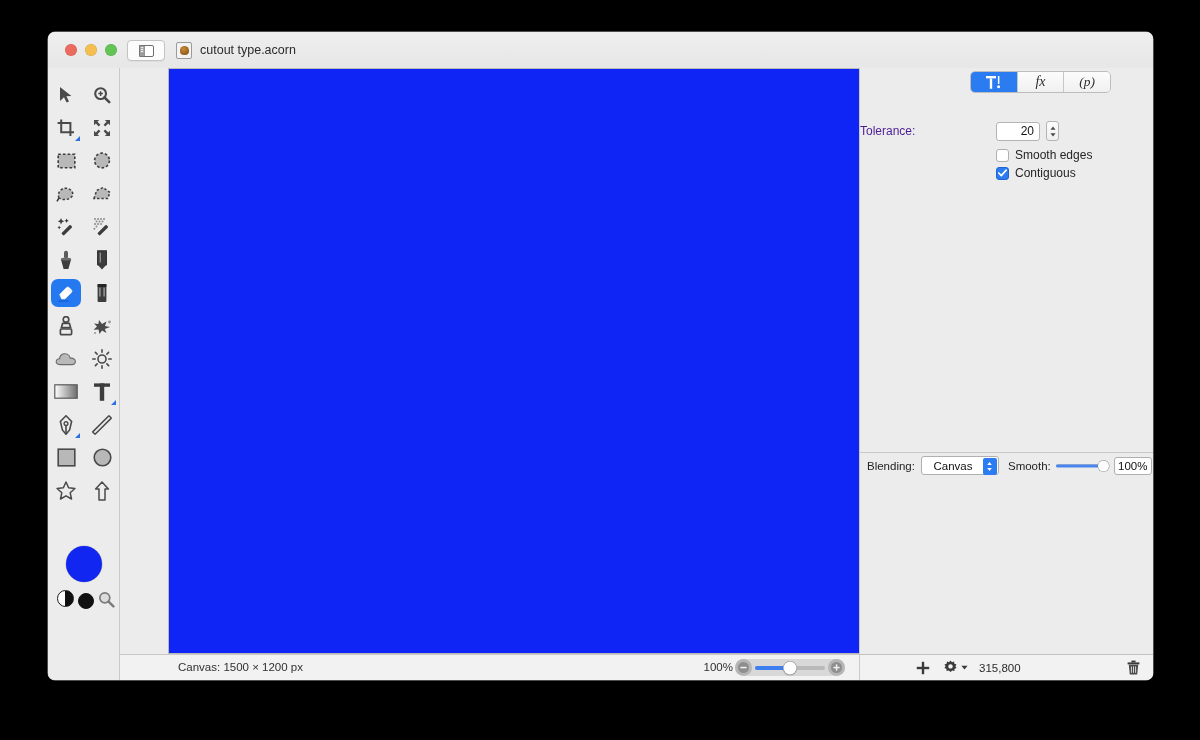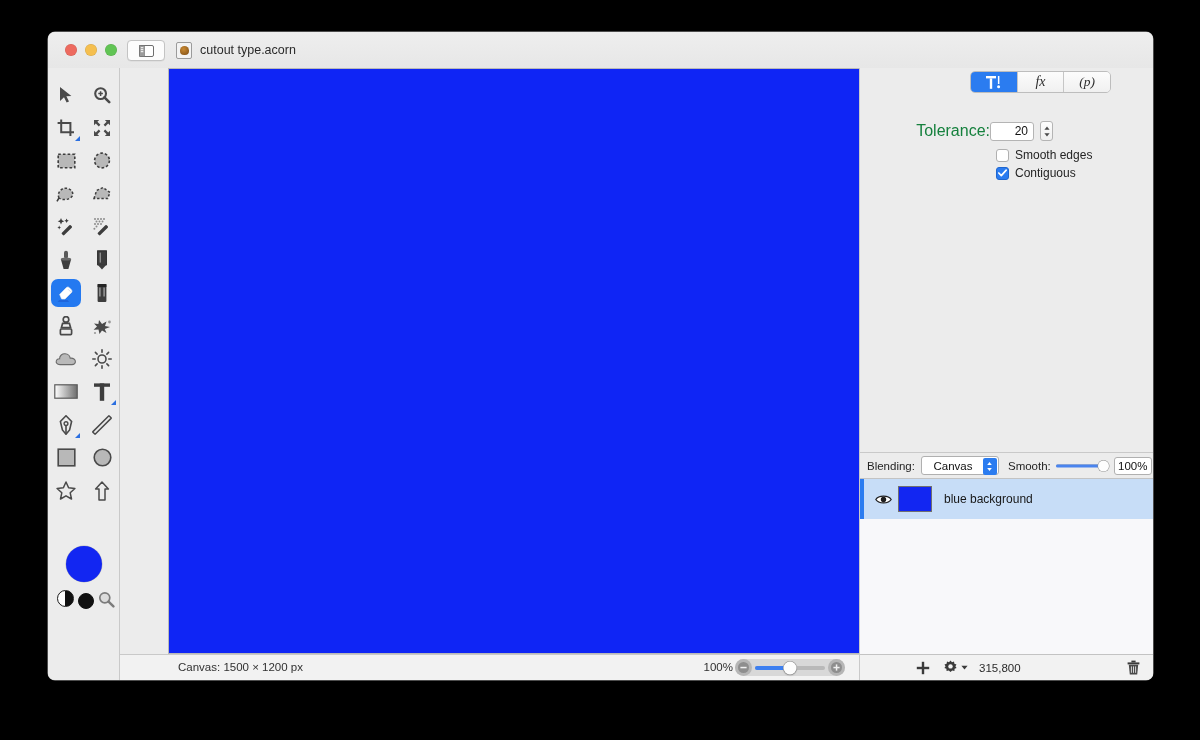--- a/index.html
+++ b/index.html
@@ -196,24 +196,25 @@
   .seg:last-child { border-right: none; }
   .seg.active { background: #2b7cf0; color: #fff; }
   .seg.fx { font-family: "Liberation Serif", serif; font-style: italic; font-size: 14px; }
   .seg.p  { font-family: "Liberation Serif", serif; font-style: italic; font-size: 13.5px; }
 
   #tolerance-row {
     position: absolute; left: 0; top: 53px; width: 100%;
     display: flex; align-items: center;
   }
   #tolerance-label {
-    width: 130px; text-align: right;
-    font-size: 16px; color: #15803d;
+    width: 130px; text-align: left;
+    font-size: 12px; color: #4c1d95;
   }
   #tolerance-input {
+    margin-left: 6px;
     width: 44px; height: 19px;
     background: #fff;
     border: 1px solid #b4b4b4;
     border-radius: 3px;
     font-size: 12px; color: #111;
     text-align: right;
     padding: 0 5px;
     line-height: 17px;
   }
   #tolerance-stepper {
@@ -662,33 +663,20 @@
       </div>
       <span id="opacity-label">Smooth:</span>
       <div id="opacity-slider">
         <div class="track"></div>
         <div class="fill" style="width: 100%;"></div>
         <div class="knob"></div>
       </div>
       <div id="opacity-value">100%</div>
     </div>
 
-    <div id="layer-list">
-      <div class="layer-row" style="background: rgb(199, 221, 247);">
-        <div class="accent" style="background: rgb(43, 124, 240);"></div>
-        <div class="layer-eye">
-          <svg width="17" height="11" viewBox="0 0 17 11">
-            <path d="M0.8 5.5 C3.5 1 13.5 1 16.2 5.5 C13.5 10 3.5 10 0.8 5.5 Z" fill="#ffffff" stroke="#1d1d1d" stroke-width="1.2"></path>
-            <circle cx="8.5" cy="5.5" r="2.7" fill="#1d1d1d"></circle>
-          </svg>
-        </div>
-        <div class="layer-thumb" style="background: rgb(18, 38, 242);"></div>
-        <div class="layer-name">blue background</div>
-      </div>
-    </div>
 
     <div id="layer-toolbar">
       <div id="layer-add">
         <svg width="14" height="14" viewBox="0 0 14 14">
           <rect x="5.8" y="0.8" width="2.4" height="12.4" fill="#3a3a3a"></rect>
           <rect x="0.8" y="5.8" width="12.4" height="2.4" fill="#3a3a3a"></rect>
         </svg>
       </div>
       <div id="layer-gear">
         <svg width="15" height="15" viewBox="0 0 15 15">

